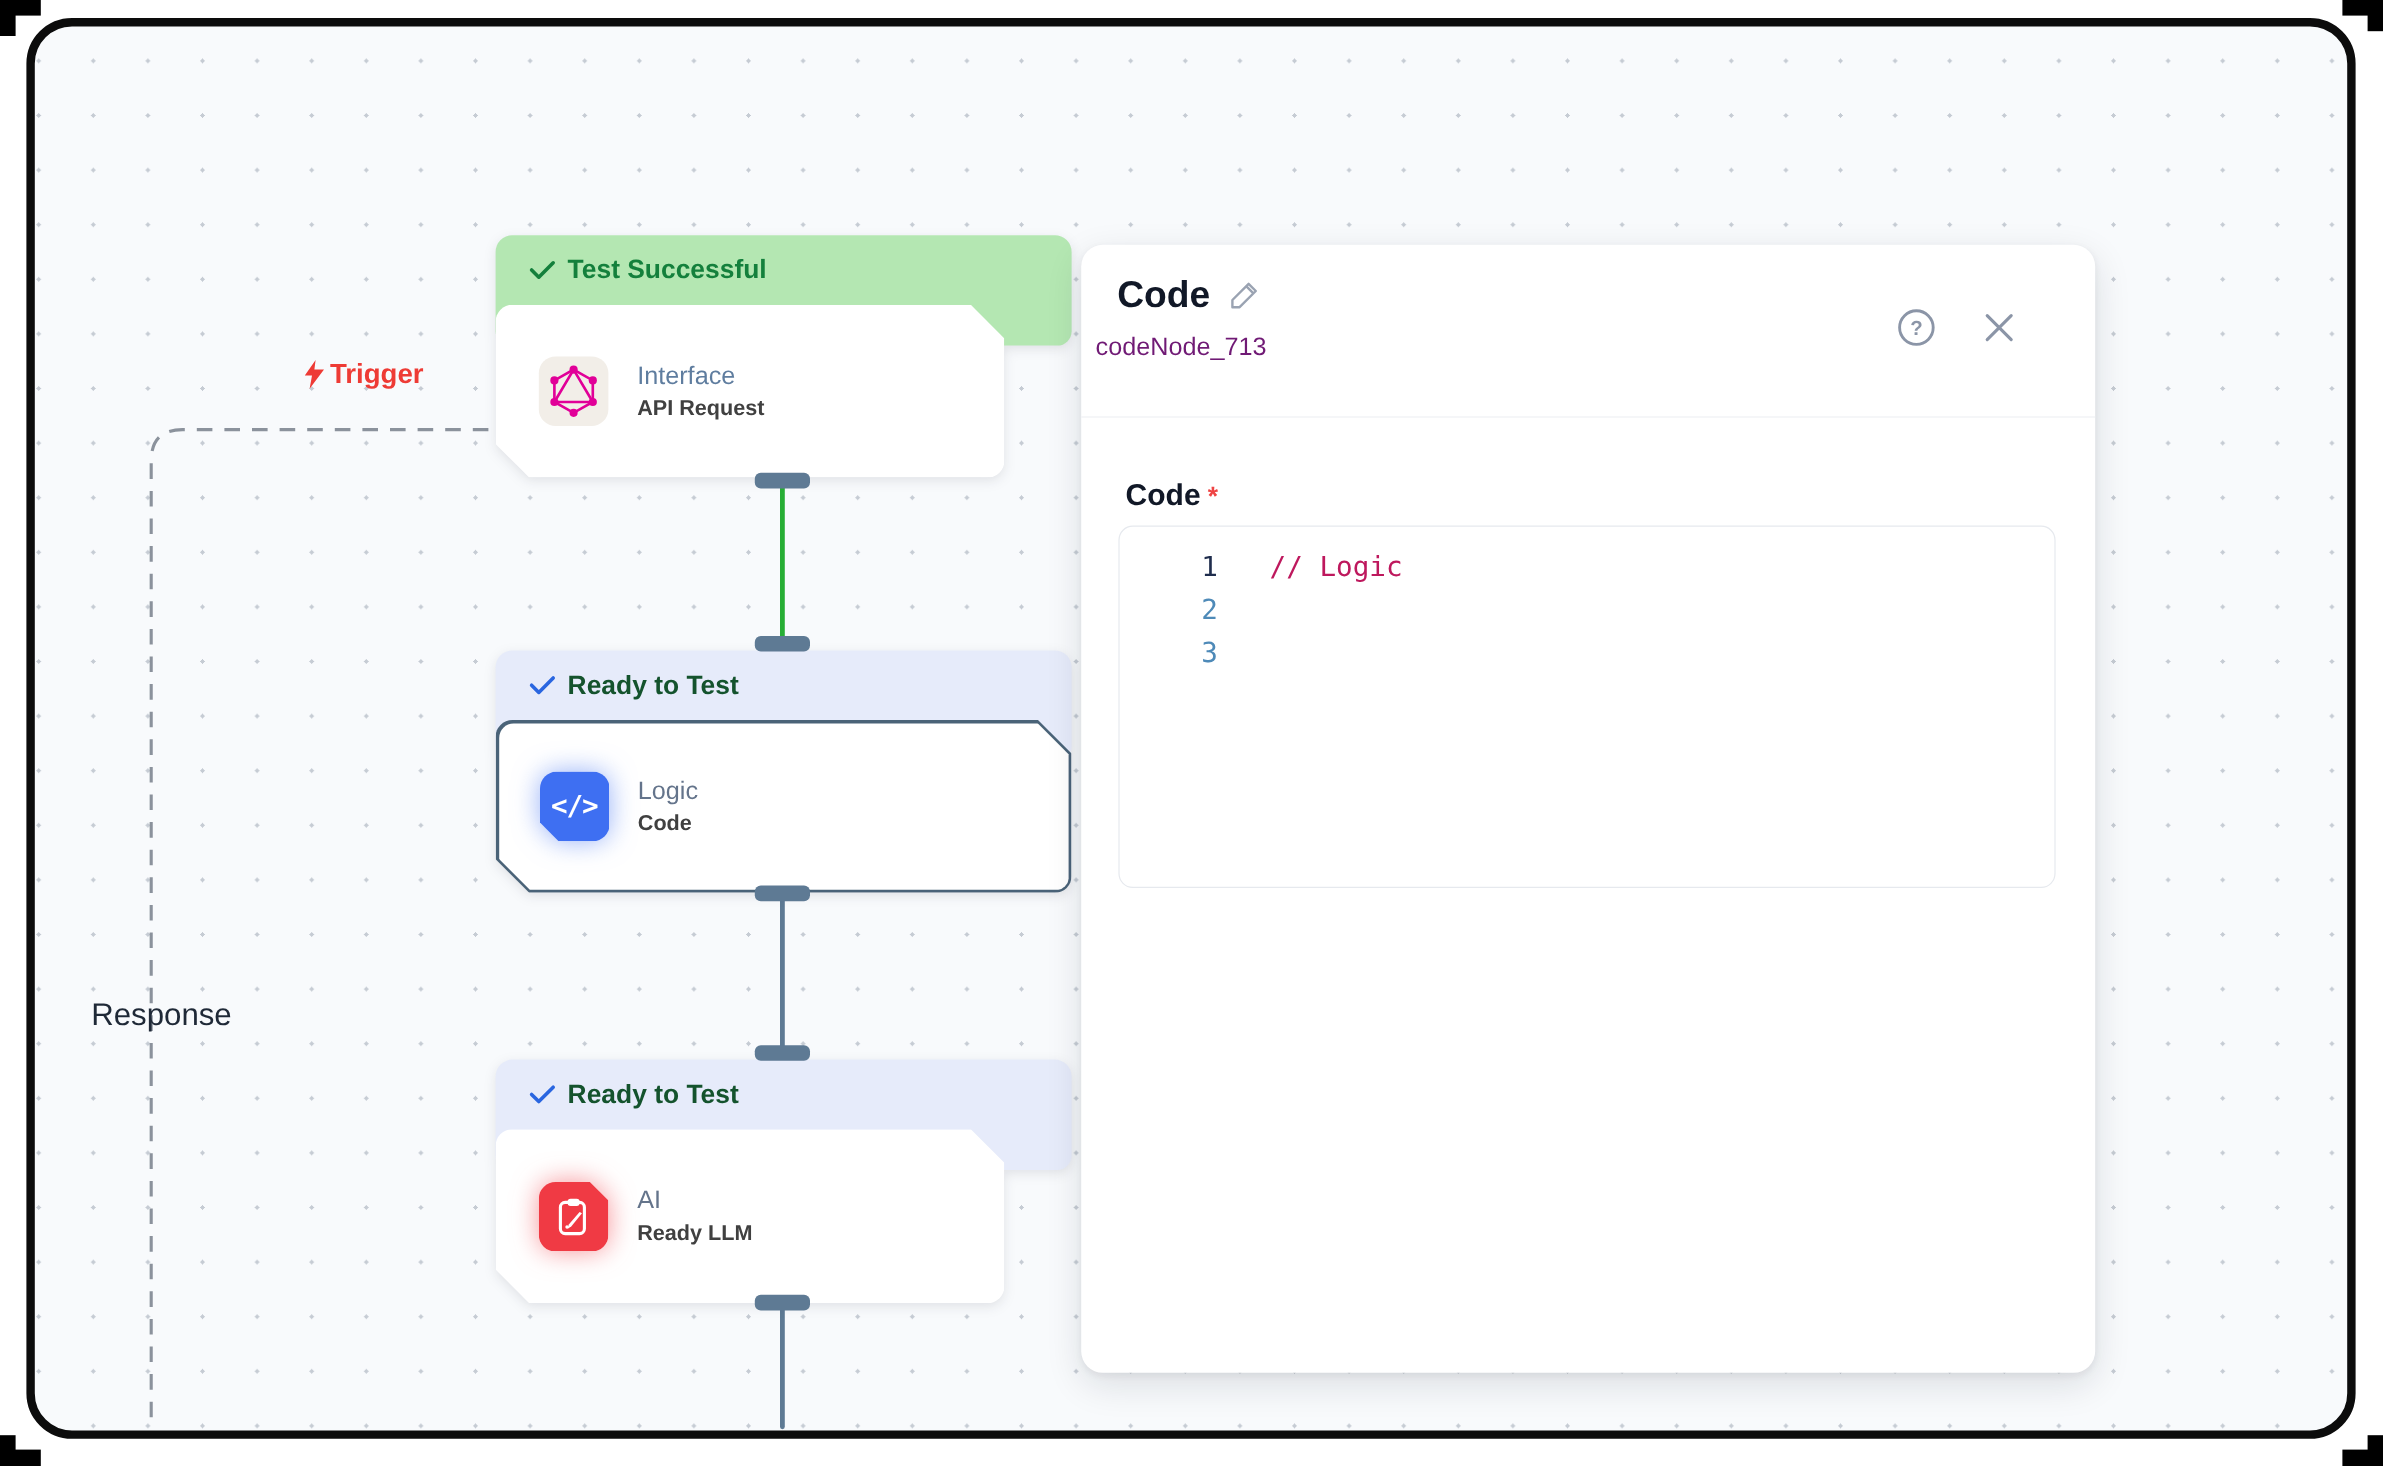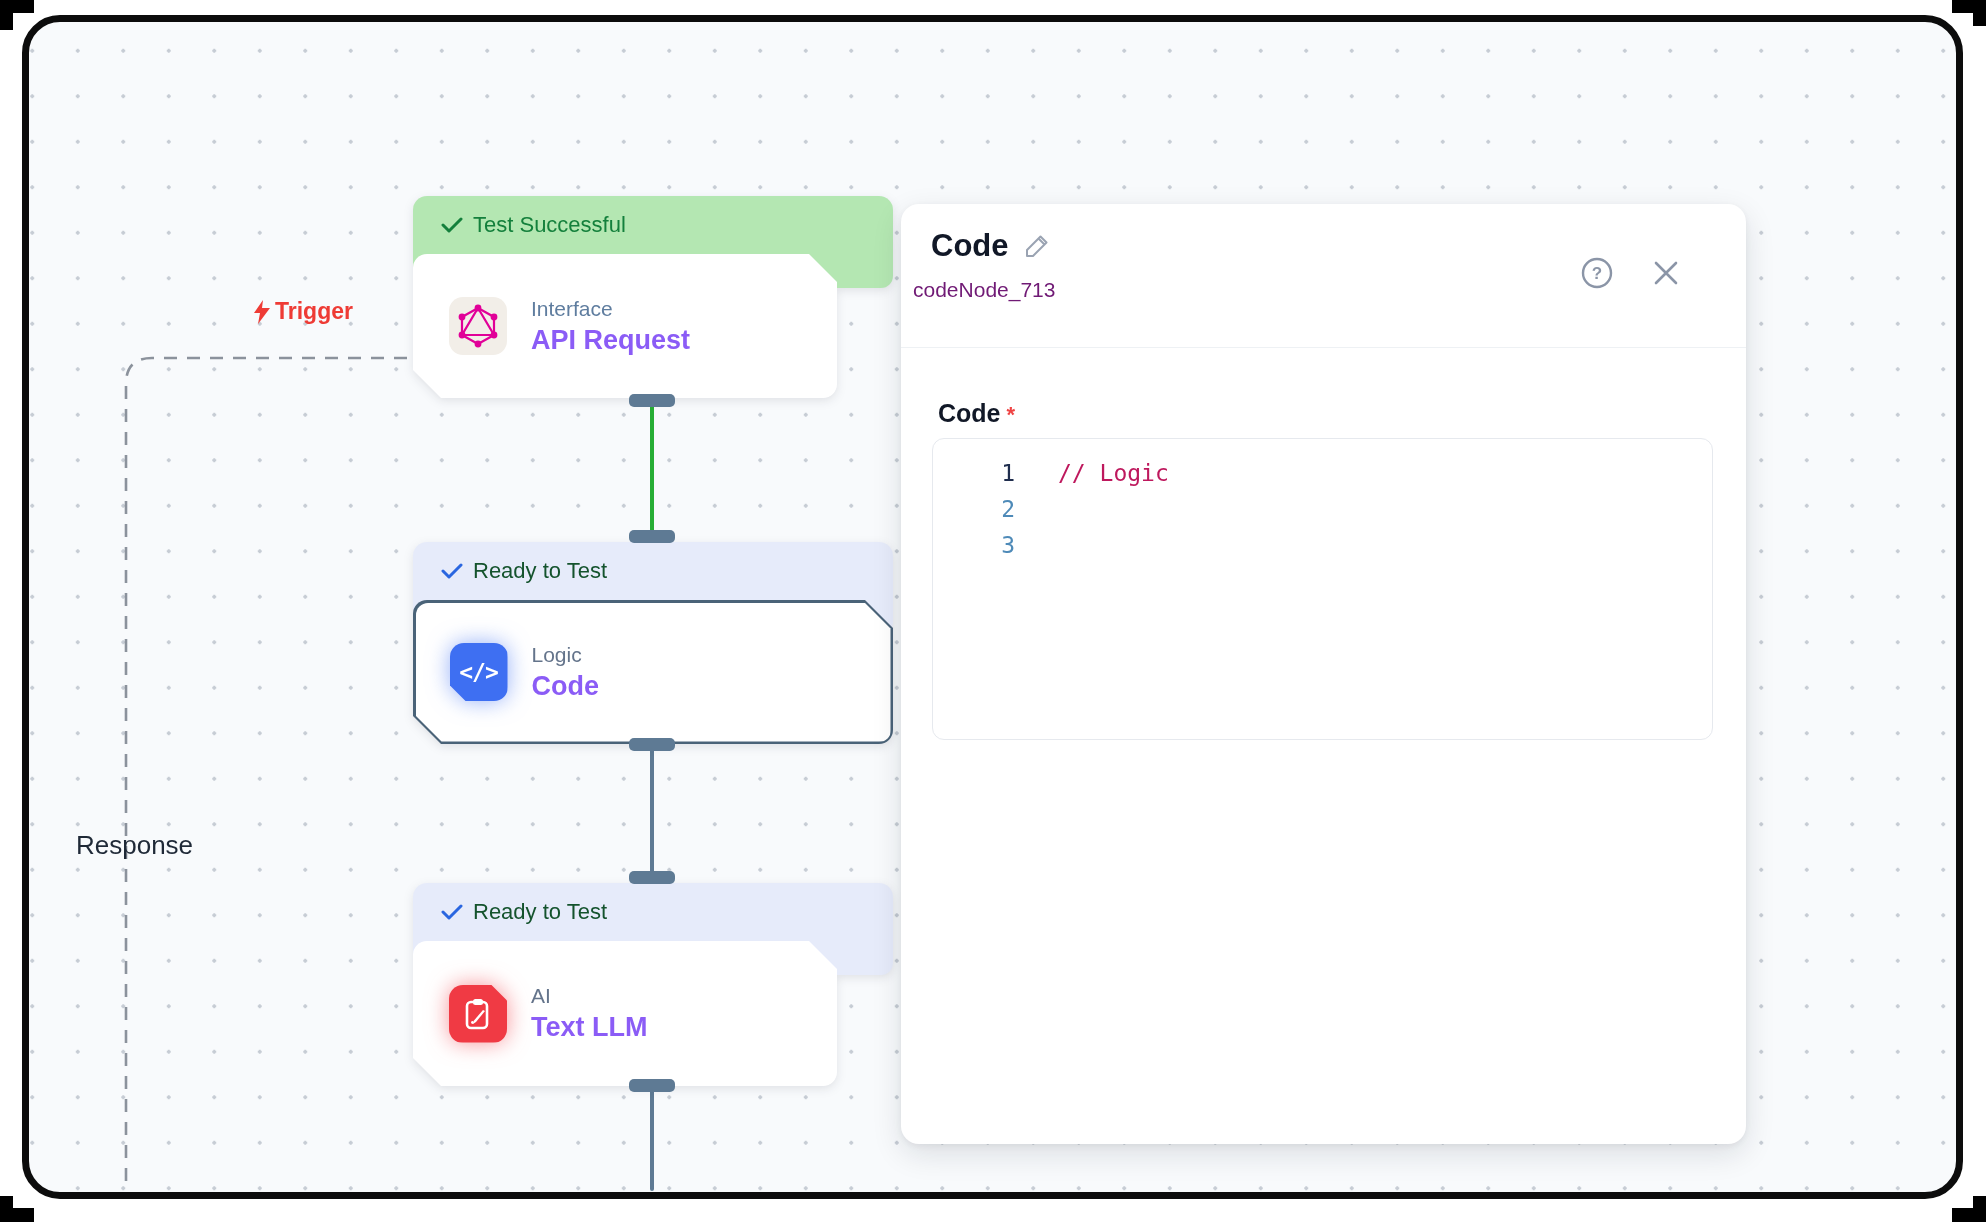--- a/index.html
+++ b/index.html
@@ -27,37 +27,37 @@
 
   
   .dashpath { position:absolute; left:0; top:0; z-index:0; }
 
   
   .node-group { position:absolute; left:384px; width:480px; z-index:2;
     filter:drop-shadow(0 3px 5px rgba(15,23,42,.10)); }
   .banner { position:absolute; left:0; top:0; width:100%; height:92px;
     border-radius:14px 14px 12px 12px; display:flex; align-items:flex-start; }
   .banner-inner { height:58px; display:flex; align-items:center; gap:10px;
-    padding-left:28px; font-size:22px; font-weight:400; }
+    padding-left:28px; font-size:22px; font-weight:700; }
   .banner.green { background:#b4e7b2; color:#14803c; }
   .banner.blue  { background:#e6ebfa; color:#14532d; }
   .node-card { position:absolute; left:0; top:58px; width:424px; height:144px;
     background:#ffffff; border-radius:14px;
     clip-path:polygon(0 0, calc(100% - 28px) 0, 100% 28px, 100% 100%, 28px 100%, 0 calc(100% - 28px));
     display:flex; align-items:center; gap:24px; padding-left:36px; }
   .sel-outer { position:absolute; left:0; top:58px; width:480px; height:144px;
     background:#4a6378; border-radius:14px;
     clip-path:polygon(0 0, calc(100% - 28px) 0, 100% 28px, 100% 100%, 28px 100%, 0 calc(100% - 28px)); }
   .sel-inner { position:absolute; inset:2.5px; background:#ffffff; border-radius:12px;
     clip-path:polygon(0 0, calc(100% - 26px) 0, 100% 26px, 100% 100%, 26px 100%, 0 calc(100% - 26px));
     display:flex; align-items:center; gap:24px; padding-left:34px; }
   .node-text  { display:flex; flex-direction:column; gap:4px; }
   .node-cat   { font-size:21px; color:#64748b; }
   .node-cat.iface { color:#5f7d9f; }
-  .node-title { font-size:27px; font-weight:700; color:#8b5cf6; }
+  .node-title { font-size:18px; font-weight:700; color:#404040; }
 
   .icon-tile { width:58px; height:58px; border-radius:14px; display:flex;
     align-items:center; justify-content:center; flex:0 0 auto; }
   .tile-neutral { background:#f2eee8; }
   .glow-blue { filter:drop-shadow(0 0 11px rgba(62,111,242,.55)); }
   .glow-red  { filter:drop-shadow(0 0 11px rgba(240,58,68,.55)); }
   .tile-blue { background:#3e6ff2; clip-path:polygon(0 0,100% 0,100% 100%,16px 100%,0 calc(100% - 16px)); }
   .tile-red  { background:#f03a44; clip-path:polygon(0 0,calc(100% - 16px) 0,100% 16px,100% 100%,0 100%); }
   .code-glyph { color:#fff; font-size:23px; font-weight:700;
     font-family:"DejaVu Sans Mono", monospace; letter-spacing:-1px; }
@@ -201,21 +201,21 @@
               <svg width="34" height="36" viewBox="0 0 34 36">
                 <rect x="6" y="6" width="20" height="26" rx="4" fill="none" stroke="#ffffff" stroke-width="2.6"></rect>
                 <rect x="12" y="3" width="10" height="6" rx="2.5" fill="#ffffff"></rect>
                 <path d="M24 15 L15 26 L12 28 L13 24.5 L22 14 Z" fill="#ffffff"></path>
                 <circle cx="11.5" cy="26.5" r="1.4" fill="#ffffff"></circle>
               </svg>
             </div>
           </div>
           <div class="node-text">
             <span class="node-cat">AI</span>
-            <span class="node-title">Text LLM</span>
+            <span class="node-title">Ready LLM</span>
           </div>
         </div>
       </div>
 
       <div class="panel">
         <div class="panel-title">
           <span>Code</span>
           <svg width="28" height="28" viewBox="0 0 28 28">
             <path d="M17.5 4.5 L23.5 10.5 L10 24 L4 24 L4 18 Z M15.5 6.5 L21.5 12.5" fill="none" stroke="#9aa3b2" stroke-width="2" stroke-linejoin="round"></path>
           </svg>

